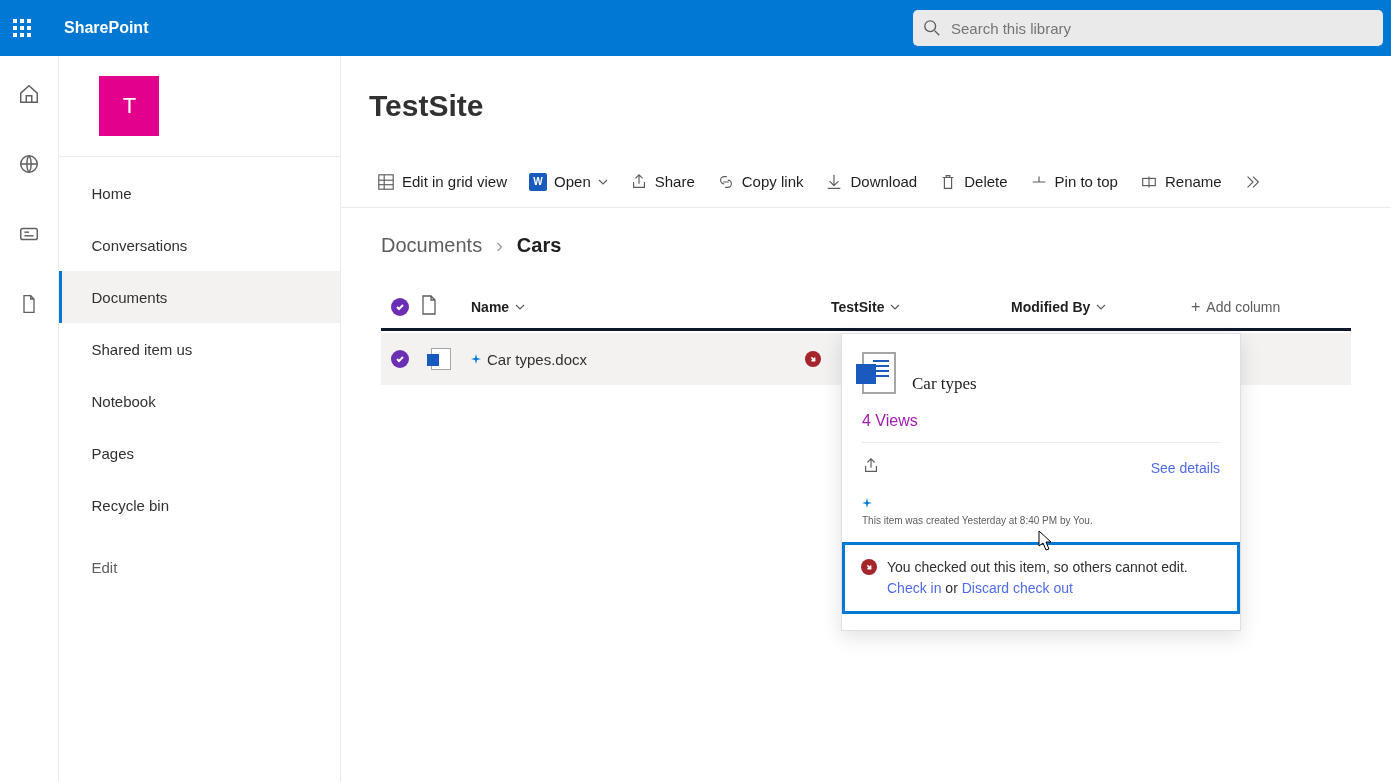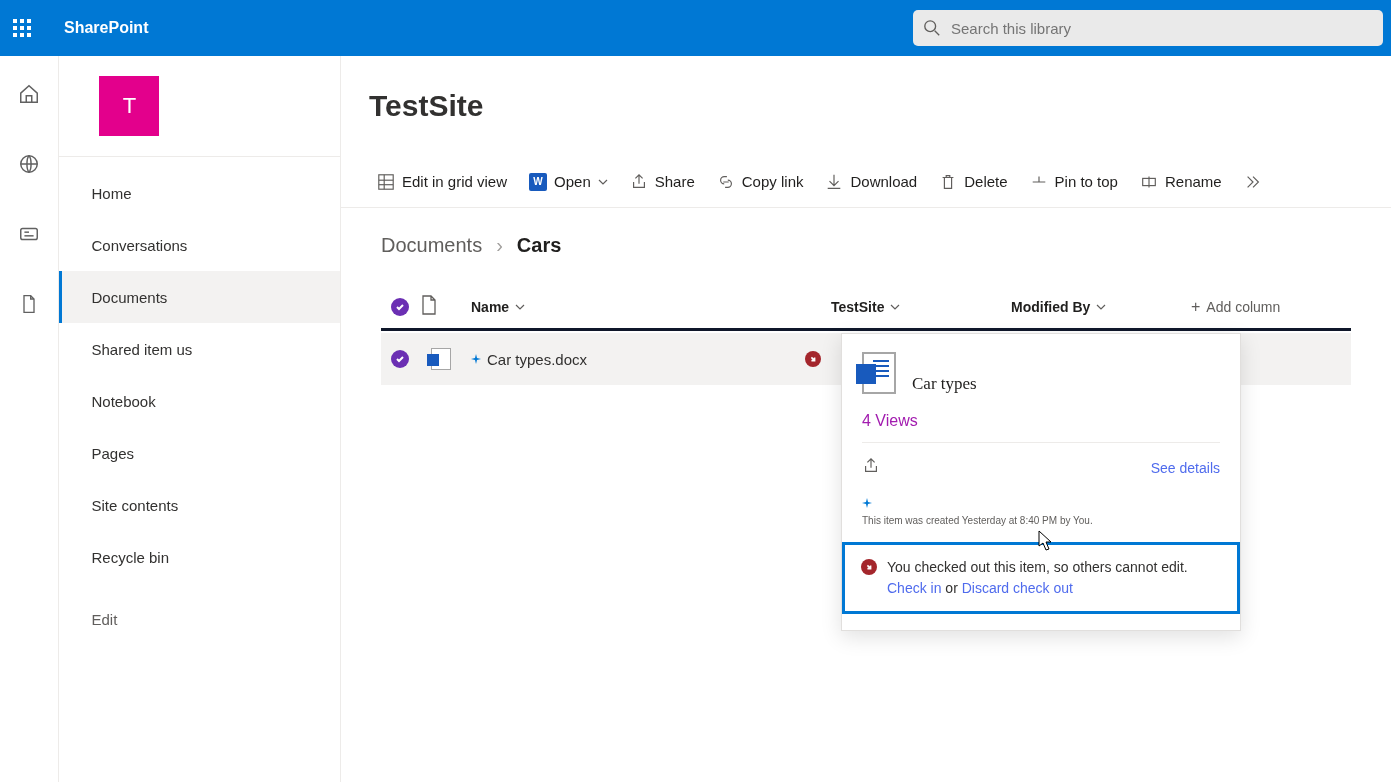--- a/index.html
+++ b/index.html
@@ -154,21 +154,20 @@
         <div class="site-logo">T</div>
       </div>
     </div>
     <div class="left-nav">
       <div class="nav-item">Home</div>
       <div class="nav-item">Conversations</div>
       <div class="nav-item active">Documents</div>
       <div class="nav-item">Shared item us</div>
       <div class="nav-item">Notebook</div>
       <div class="nav-item">Pages</div>
-      <div class="nav-item">Site contents</div>
       <div class="nav-item">Recycle bin</div>
       <div class="nav-item edit-link">Edit</div>
     </div>
   </div>
 
   <div class="main">
     <div class="header-spacer">
       <div class="site-title-big">TestSite</div>
     </div>
 

